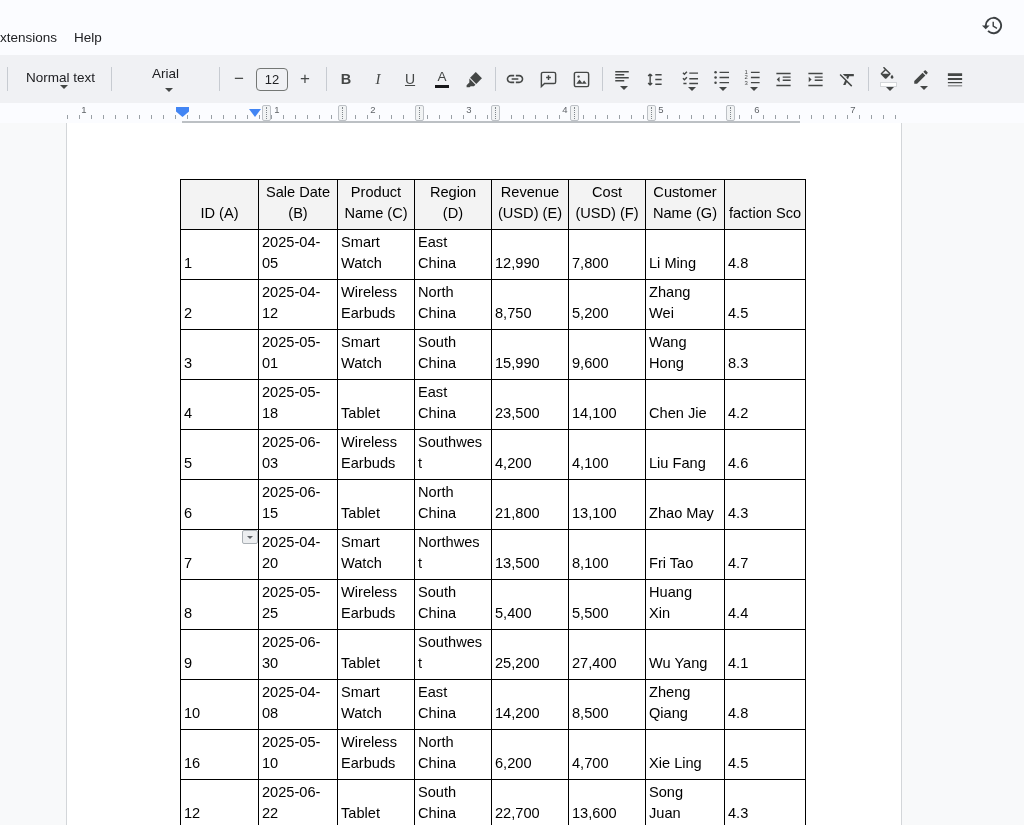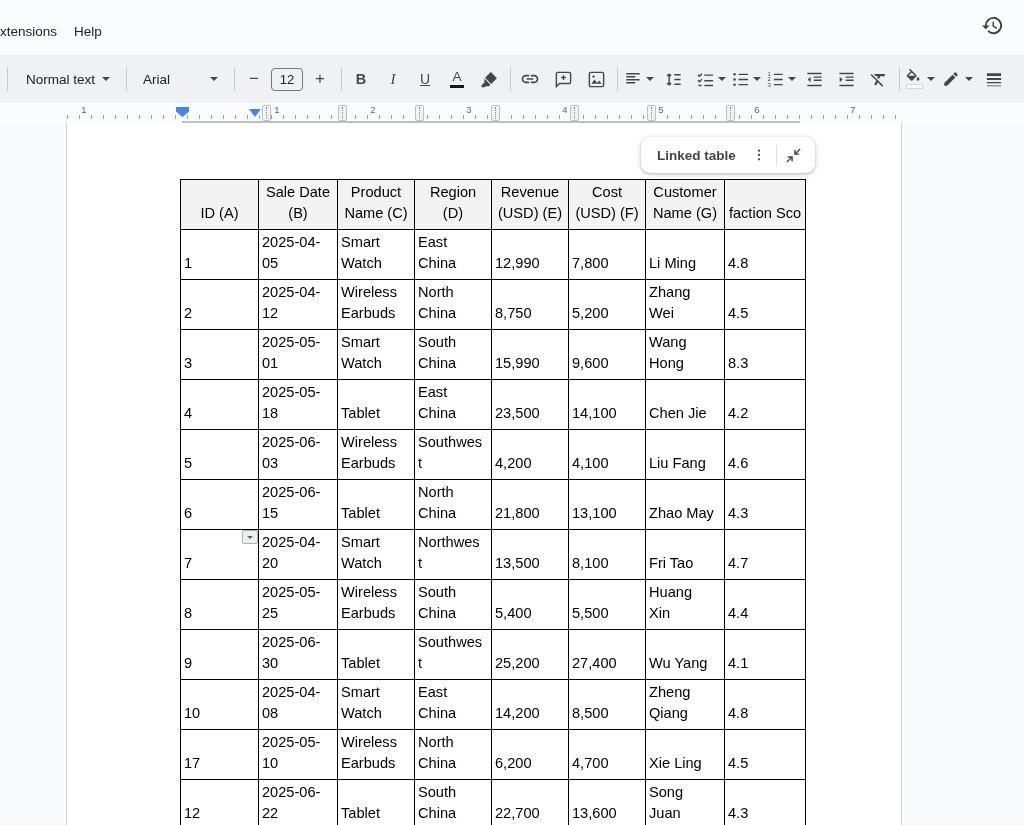--- a/index.html
+++ b/index.html
@@ -1,33 +1,33 @@
 <!DOCTYPE html>
 <html><head>
 <meta charset="utf-8">
 <style>
   html,body{margin:0;padding:0;width:1024px;height:825px;overflow:hidden;background:#fff;
     font-family:"Liberation Sans","DejaVu Sans",sans-serif;}
   .app{position:relative;width:1024px;height:825px;overflow:hidden;background:#fff;}
 
   
   .topbar{position:absolute;left:0;top:0;width:1024px;height:55px;background:#fbfcff;}
-  .menubar{position:absolute;left:0;top:21px;height:22px;display:flex;align-items:center;}
+  .menubar{position:absolute;left:0;top:27px;height:22px;display:flex;align-items:center;}
   .menu-item{font-size:13.5px;color:#202124;line-height:22px;padding:0;cursor:default;}
   .menu-item.first{margin-left:0;}
   .menu-item.second{margin-left:17px;}
   .history-btn{position:absolute;right:18px;top:11px;width:28px;height:28px;display:flex;
     align-items:center;justify-content:center;border-radius:50%;}
 
   
   .toolbar{position:absolute;left:0;top:55px;width:1024px;height:48px;background:#f0f1f4;
     display:flex;align-items:center;}
   .tb-divider{width:1px;height:24px;background:#c7cbd1;flex:0 0 1px;}
   .tb-btn{height:26px;min-width:26px;display:flex;align-items:center;justify-content:center;
-    border-radius:4px;color:#444746;position:relative;}
+    border-radius:4px;color:#444746;position:relative;flex-direction:column;}
   .tb-label{font-size:13.5px;color:#202124;}
   .caret{width:0;height:0;border-left:4px solid transparent;border-right:4px solid transparent;
     border-top:4.5px solid #444746;display:inline-block;margin-left:7px;}
   .fontsize-box{width:30px;height:21px;border:1px solid #747775;border-radius:4px;display:flex;
     align-items:center;justify-content:center;font-size:13px;color:#202124;background:transparent;}
   .glyph{font-size:15px;color:#444746;}
   .bold-i{font-weight:bold;font-size:14.5px;}
   .italic-i{font-style:italic;font-family:"Liberation Serif",serif;font-size:15px;}
   .under-i{text-decoration:underline;font-size:14px;}
   .acolor{display:flex;flex-direction:column;align-items:center;line-height:1;}
@@ -296,40 +296,20 @@
         <div class="ruler-chip" style="left: 726px;"></div>
       </div>
     <div class="marker-trap"></div>
     <div class="marker-tri"></div>
   </div>
 
   <div class="canvas">
     <div class="page"></div>
   </div>
 
-  <div class="lt-chip">
-    <span class="lt-label">Linked table</span>
-    <div class="lt-btn">
-      <span>
-        <svg width="16" height="16" viewBox="0 0 24 24" fill="#444746">
-          <circle cx="12" cy="5.5" r="1.7"></circle>
-            <circle cx="12" cy="12" r="1.7"></circle>
-            <circle cx="12" cy="18.5" r="1.7"></circle>
-        </svg>
-      </span>
-    </div>
-    <div class="lt-divider"></div>
-    <div class="lt-btn">
-      <span>
-        <svg width="17" height="17" viewBox="0 0 24 24" fill="#444746">
-          <path d="M22 3.41 16.41 9H20v2h-7V4h2v3.59L20.59 2 22 3.41ZM3.41 22 9 16.41V20h2v-7H4v2h3.59L2 20.59 3.41 22Z"></path>
-        </svg>
-      </span>
-    </div>
-  </div>
 
   <table class="doc-table">
     <colgroup id="table-cols">
         <col style="width: 78px;">
         <col style="width: 79px;">
         <col style="width: 77px;">
         <col style="width: 77px;">
         <col style="width: 77px;">
         <col style="width: 77px;">
         <col style="width: 79px;">
@@ -656,21 +636,21 @@
           <td>
             <span class="cval">Zheng
 Qiang</span>
           </td>
           <td>
             <span class="cval">4.8</span>
           </td>
         </tr>
         <tr>
           <td>
-            <span class="cval">17</span>
+            <span class="cval">16</span>
           </td>
           <td>
             <span class="cval">2025-05-
 10</span>
           </td>
           <td>
             <span class="cval">Wireless
 Earbuds</span>
           </td>
           <td>

